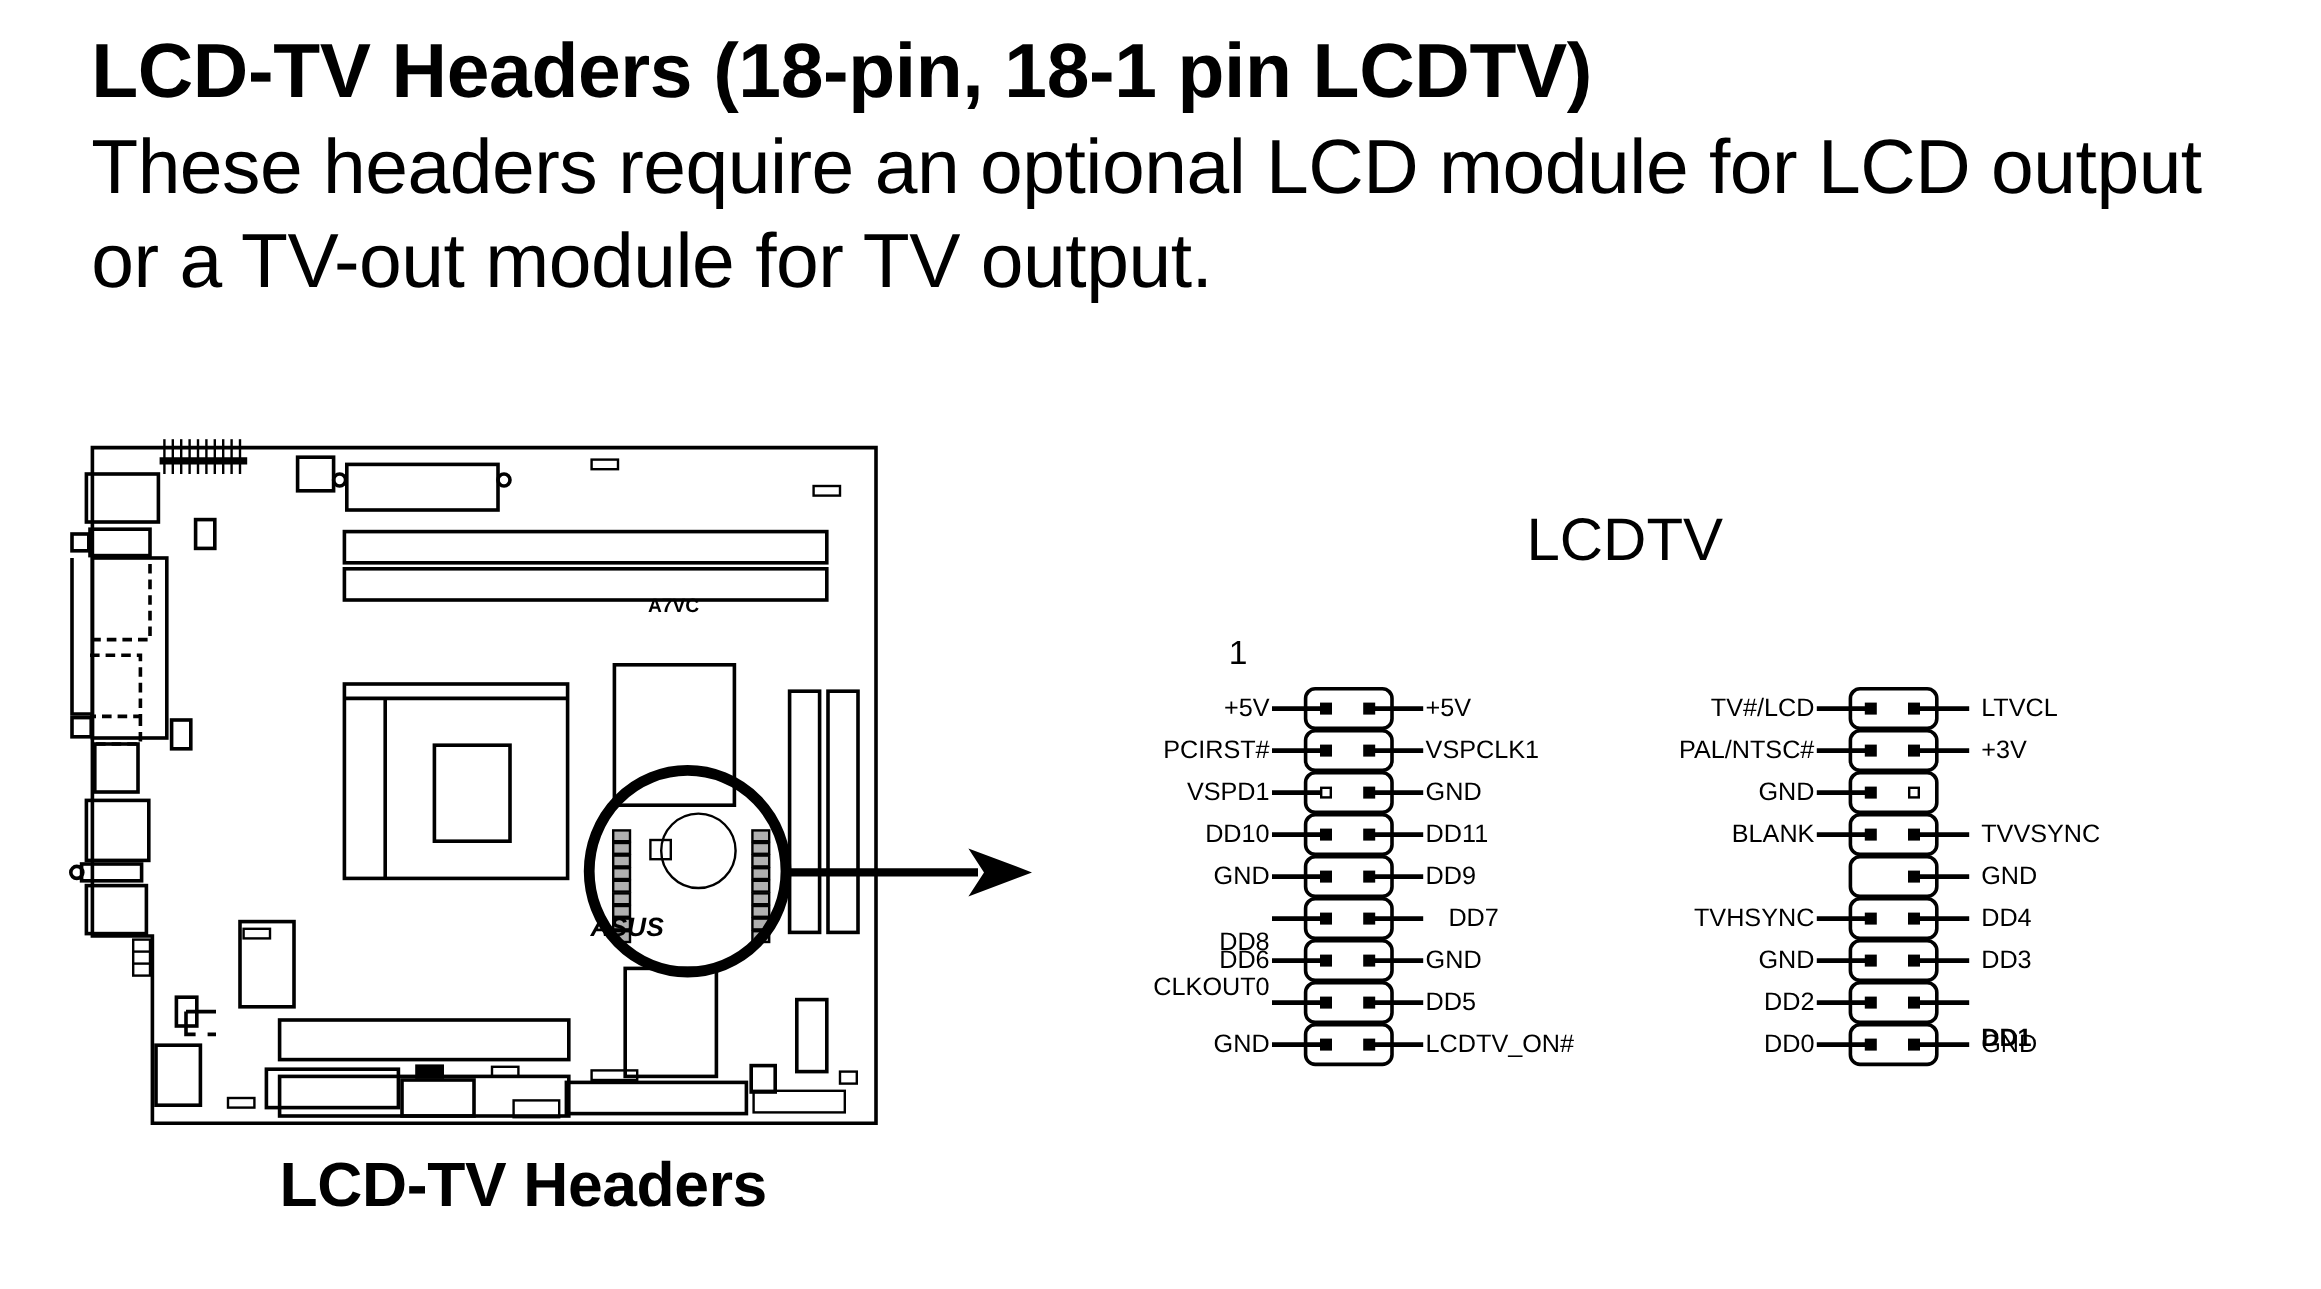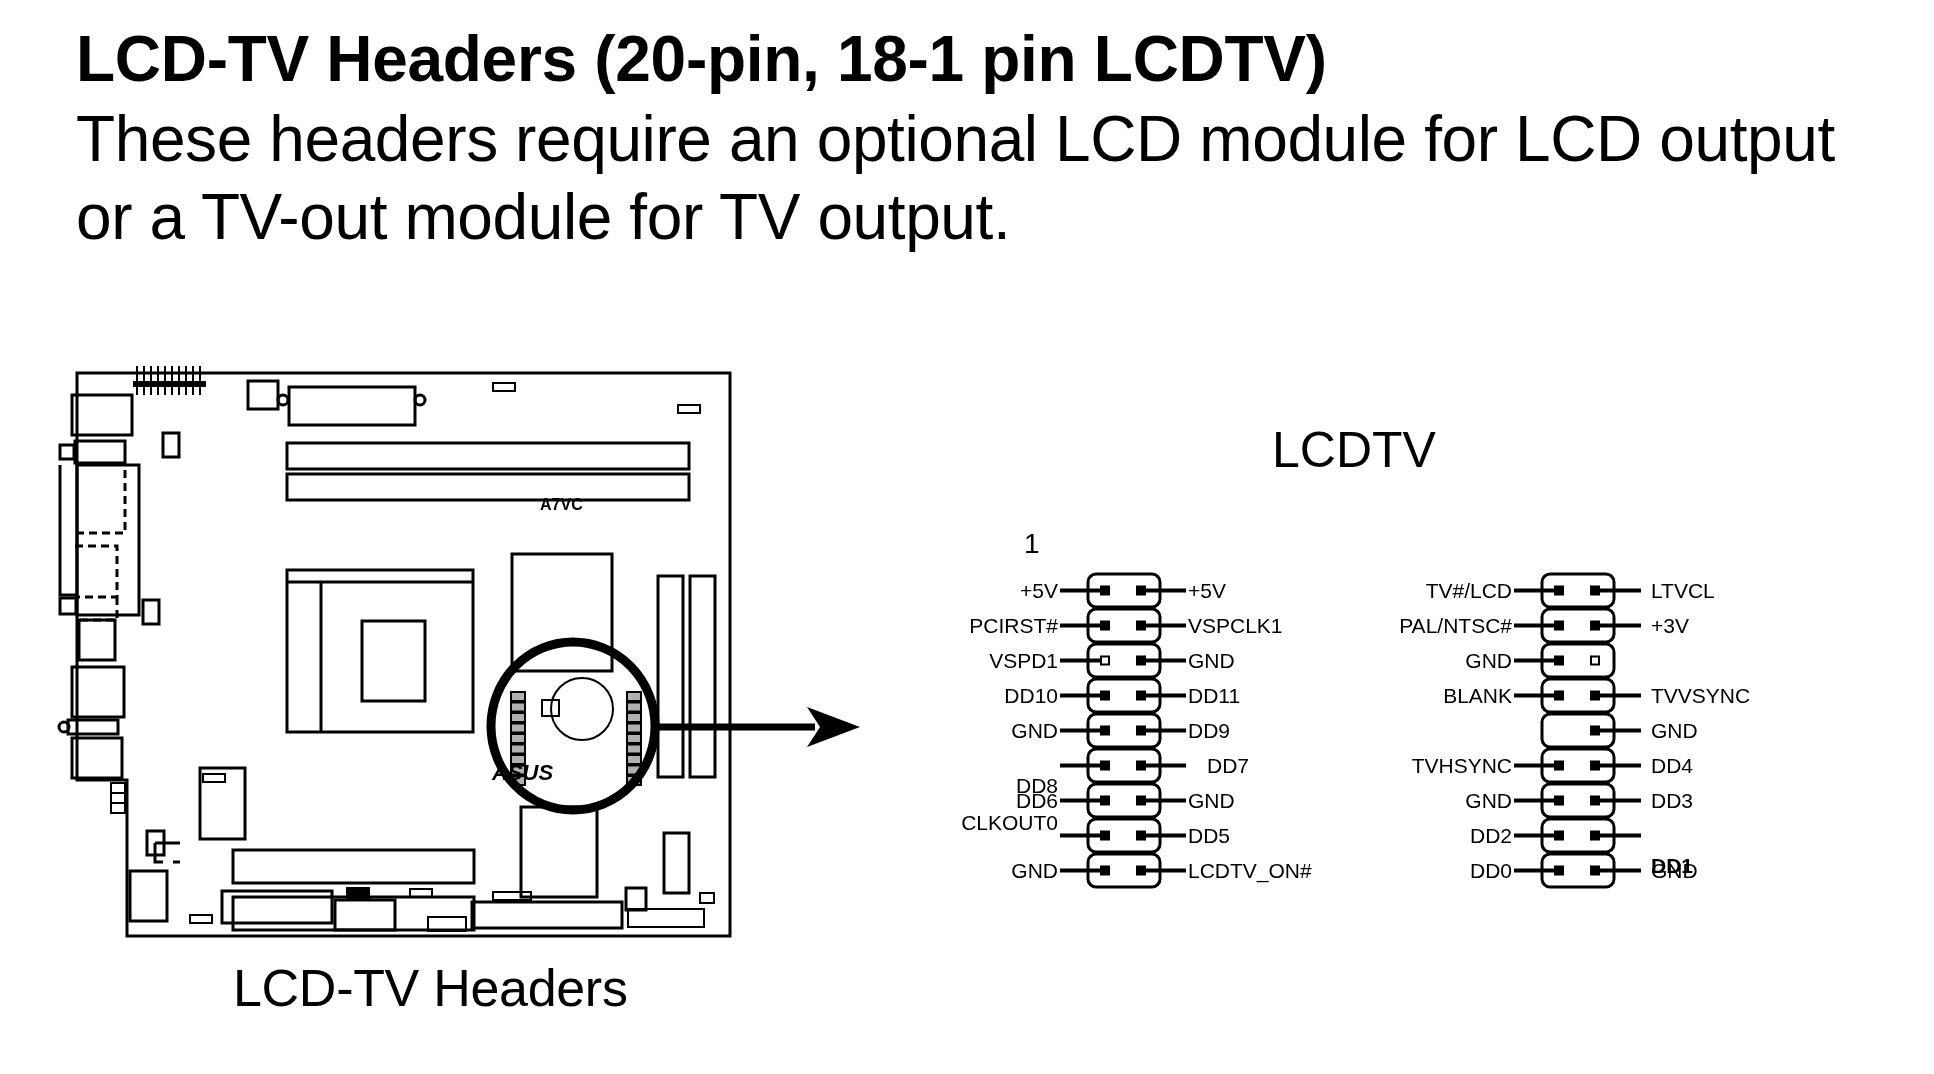--- a/index.html
+++ b/index.html
@@ -1,30 +1,30 @@
 <!DOCTYPE html>
 <html><head>
 <meta charset="utf-8">
 <style>
   html, body { margin:0; padding:0; background:#ffffff; }
   body { width:1934px; height:1074px; position:relative; overflow:hidden; font-family:"Liberation Sans", sans-serif; color:#000; }
   .title { position:absolute; left:76px; top:24px; font-size:64px; font-weight:bold; line-height:70px; white-space:nowrap; letter-spacing:-0.3px; }
   .desc { position:absolute; left:76px; top:100px; font-size:64px; line-height:78px; white-space:nowrap; letter-spacing:-0.4px; }
   .desc span { display:block; }
-  .caption { position:absolute; left:233px; top:958px; font-size:52px; font-weight:normal; white-space:nowrap; letter-spacing:-0.3px; }
+  .caption { position:absolute; left:233px; top:958px; font-size:52px; font-weight:bold; white-space:nowrap; letter-spacing:-0.3px; }
   svg.board { position:absolute; left:0; top:0; }
   .lcdtv-title { position:absolute; left:1272px; top:422px; font-size:50px; line-height:56px; white-space:nowrap; }
   .pin1 { position:absolute; left:1024px; top:528px; font-size:28px; line-height:32px; }
   .plabel { position:absolute; font-size:21px; line-height:30px; white-space:nowrap; }
   .plabel.l { text-align:right; }
 </style>
 </head>
 <body>
 
-<div class="title">LCD-TV Headers (20-pin, 18-1 pin LCDTV)</div>
+<div class="title">LCD-TV Headers (18-pin, 18-1 pin LCDTV)</div>
 <div class="desc">
   <span>These headers require an optional LCD module for LCD output</span>
   <span>or a TV-out module for TV output.</span>
 </div>
 
 <svg class="board" width="1934" height="1074" viewBox="0 0 1934 1074">
   <g fill="none" stroke="#000" stroke-width="3">
 
     <path d="M77 373 L730 373 L730 936 L127 936 L127 780 L77 780 Z"></path>
 

